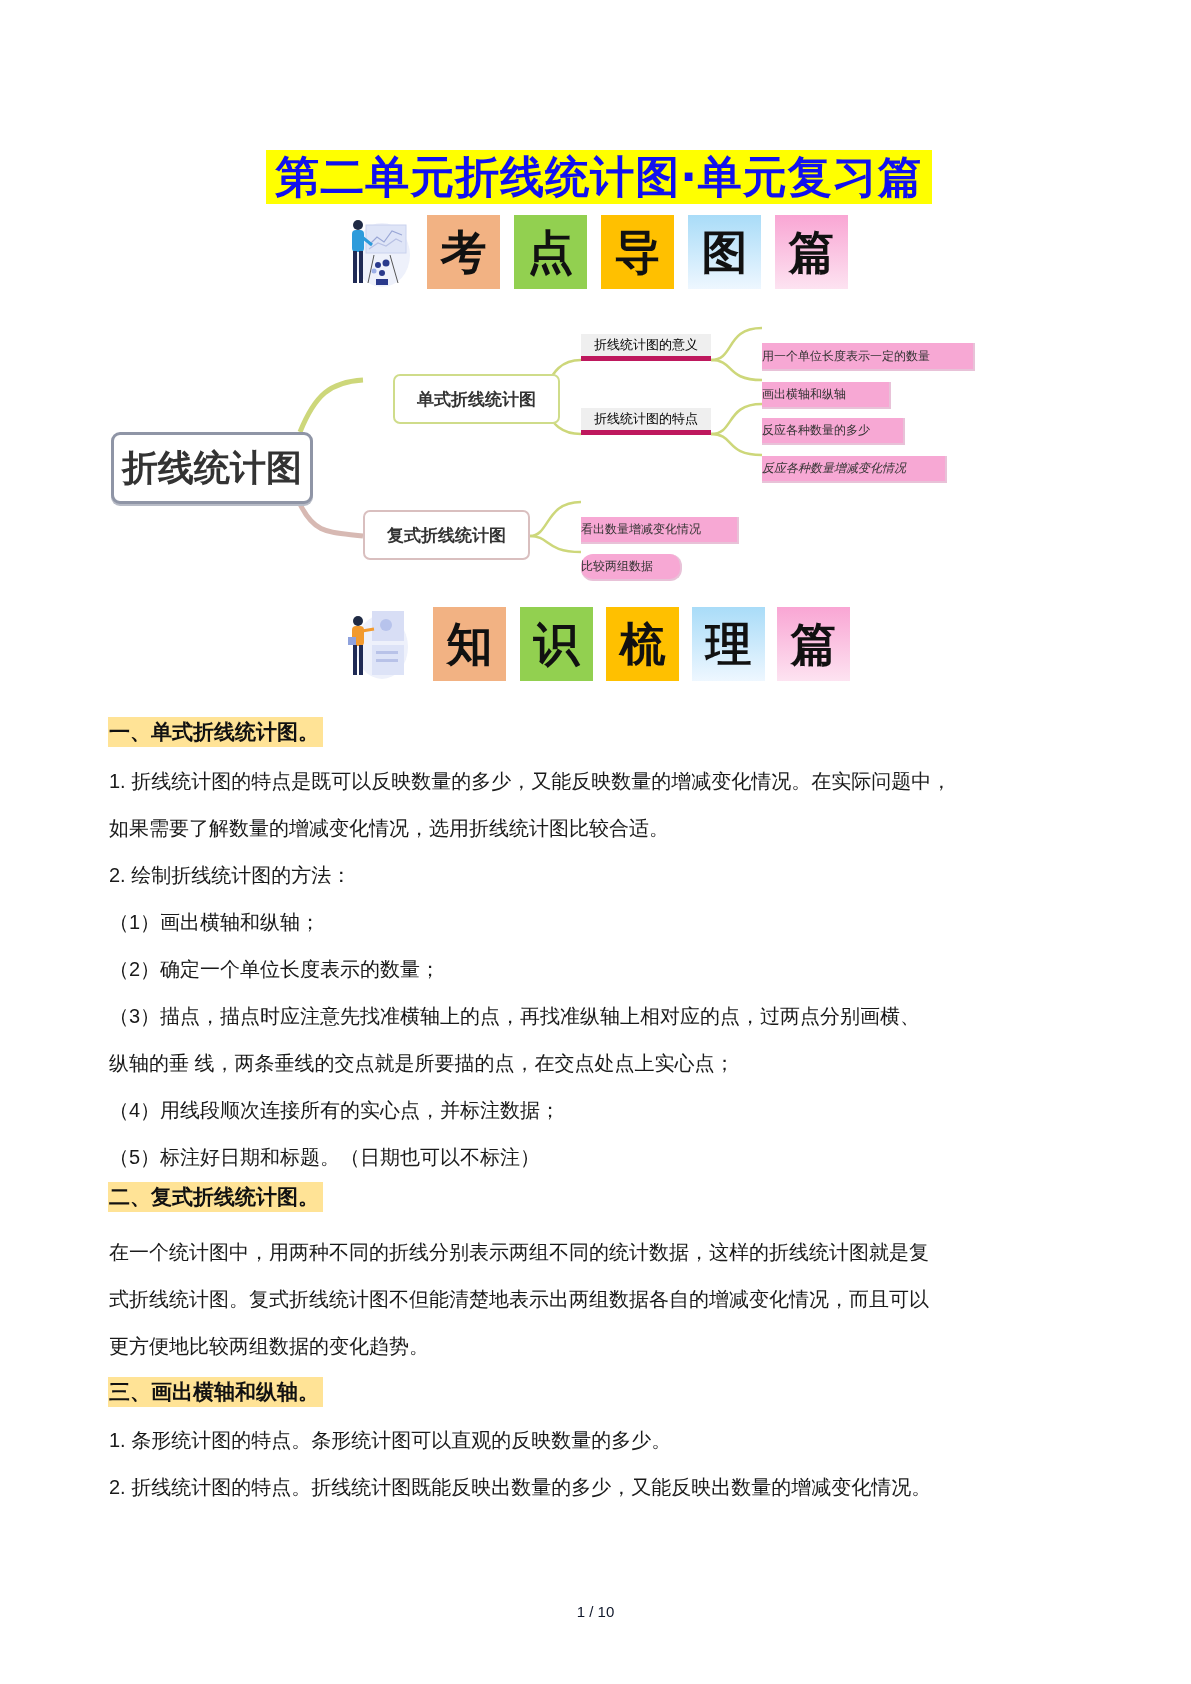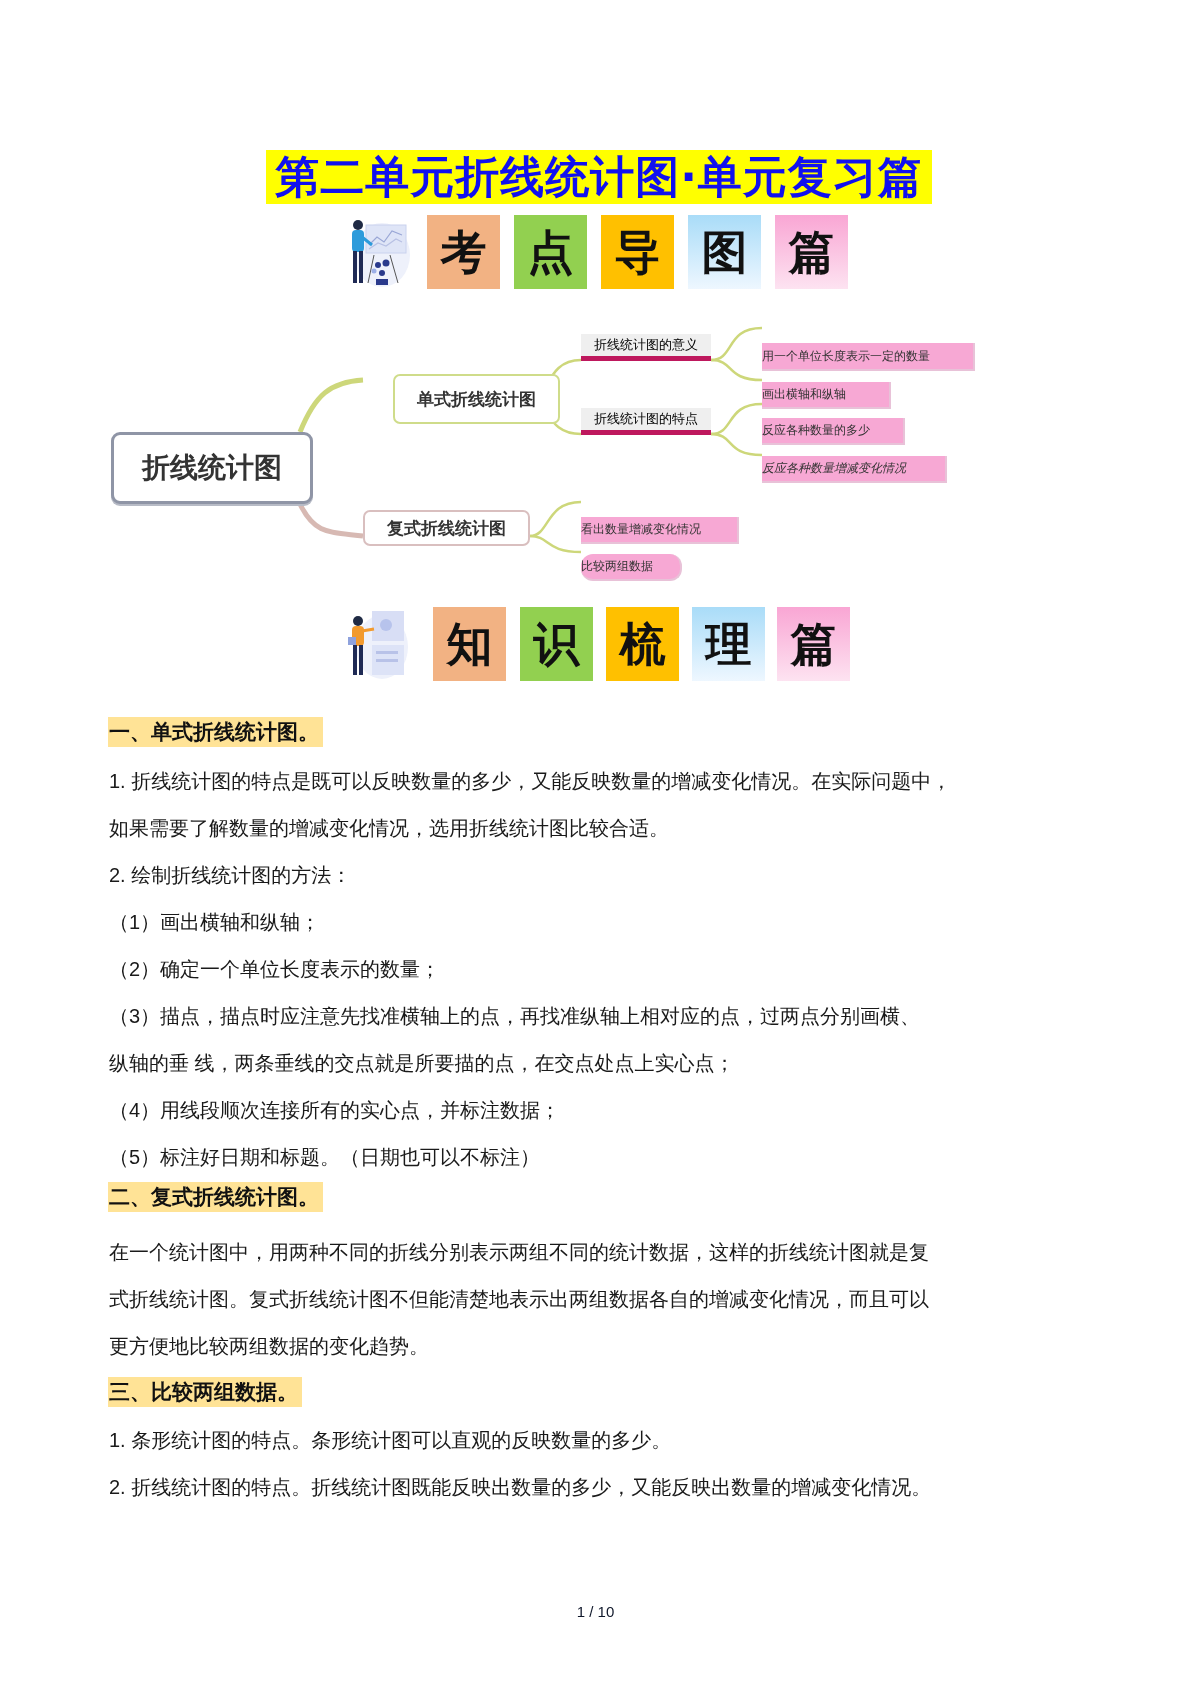--- a/index.html
+++ b/index.html
@@ -11,21 +11,21 @@
   .title { left:266px; top:150px; width:666px; height:54px; background:#ffff00;
            color:#1111ee; font-weight:bold; font-size:44px; line-height:54px;
            text-align:center; letter-spacing:1px; white-space:nowrap; }
   .illus { width:66px; height:74px; }
   .tile { width:73px; height:74px; font-size:46px; line-height:74px; text-align:center;
           font-family:"DejaVu Serif", "Liberation Serif", serif; font-weight:bold; color:#111; }
 
   
   .mm-node { box-sizing:border-box; display:flex; align-items:center; justify-content:center;
              white-space:nowrap; color:#333; }
-  .root { border:3px solid #8f95a6; border-radius:9px; background:#fff; font-size:28px; font-weight:bold; color:#333;
+  .root { border:3px solid #8f95a6; border-radius:9px; background:#fff; font-size:36px; font-weight:bold; color:#333;
           box-shadow:0 2px 0 #b7bbc6; }
   .lvl1 { border:2px solid; border-radius:7px; background:#fff; font-size:17px; font-weight:bold; color:#333; }
   .lvl1.green { border-color:#cfdc8a;margin-left:30px; }
   .lvl1.brown { border-color:#d9bfbf; }
   .lvl2 { background:#efefef; font-size:13px; color:#000000; border-bottom:5px solid #be185d; }
   .leaf { background:#f7a8d4; font-size:12px; color:#333; justify-content:flex-start; padding-left:0;
           border-bottom:2px solid #e8c2d8; border-right:2px solid #e8c2d8;margin-top:28px; }
 
   
   .sec { height:30px; background:#ffe396; font-size:21px; font-weight:bold; line-height:30px;
@@ -79,21 +79,21 @@
   <path d="M711 60 C 735 60, 725 80, 762 80" fill="none" stroke="#cdd77a" stroke-width="2.5"></path>
   <path d="M711 134 C 735 134, 725 104, 762 104" fill="none" stroke="#cdd77a" stroke-width="2.5"></path>
   <path d="M711 134 C 735 134, 725 155, 762 155" fill="none" stroke="#cdd77a" stroke-width="2.5"></path>
   <path d="M530 236 C 550 236, 545 202, 581 202" fill="none" stroke="#cdd77a" stroke-width="2.5"></path>
   <path d="M530 236 C 550 236, 545 252, 581 252" fill="none" stroke="#cdd77a" stroke-width="2.5"></path>
 </svg>
 
 <div class="abs mm-node root" style="left:111px;top:432px;width:202px;height:72px;">折线统计图</div>
 
 <div class="abs mm-node lvl1 green" style="left:363px;top:374px;width:167px;height:50px;">单式折线统计图</div>
-<div class="abs mm-node lvl1 brown" style="left:363px;top:510px;width:167px;height:36px;">复式折线统计图</div>
+<div class="abs mm-node lvl1 brown" style="left:363px;top:510px;width:167px;height:50px;">复式折线统计图</div>
 
 <div class="abs mm-node lvl2" style="left:581px;top:334px;width:130px;height:27px;">折线统计图的意义</div>
 <div class="abs mm-node lvl2" style="left:581px;top:408px;width:130px;height:27px;">折线统计图的特点</div>
 
 <div class="abs mm-node leaf" style="left:762px;top:315px;width:213px;height:28px;">用一个单位长度表示一定的数量</div>
 <div class="abs mm-node leaf" style="left:762px;top:354px;width:129px;height:27px;">画出横轴和纵轴</div>
 <div class="abs mm-node leaf" style="left:762px;top:390px;width:143px;height:27px;">反应各种数量的多少</div>
 <div class="abs mm-node leaf" style="left:762px;top:428px;width:185px;height:27px;font-style:italic;">反应各种数量增减变化情况</div>
 
 <div class="abs mm-node leaf" style="left:581px;top:489px;width:158px;height:27px;">看出数量增减变化情况</div>
@@ -132,17 +132,17 @@
 <div class="abs line" style="left:109px;top:1003px;">（3）描点，描点时应注意先找准横轴上的点，再找准纵轴上相对应的点，过两点分别画横、</div>
 <div class="abs line" style="left:109px;top:1050px;">纵轴的垂  线，两条垂线的交点就是所要描的点，在交点处点上实心点；</div>
 <div class="abs line" style="left:109px;top:1097px;">（4）用线段顺次连接所有的实心点，并标注数据；</div>
 <div class="abs line" style="left:109px;top:1144px;">（5）标注好日期和标题。（日期也可以不标注）</div>
 
 <div class="abs sec" style="left:108px;top:1182px;">二、复式折线统计图。</div>
 <div class="abs line" style="left:109px;top:1239px;">在一个统计图中，用两种不同的折线分别表示两组不同的统计数据，这样的折线统计图就是复</div>
 <div class="abs line" style="left:109px;top:1286px;">式折线统计图。复式折线统计图不但能清楚地表示出两组数据各自的增减变化情况，而且可以</div>
 <div class="abs line" style="left:109px;top:1333px;">更方便地比较两组数据的变化趋势。</div>
 
-<div class="abs sec" style="left:108px;top:1377px;">三、比较两组数据。</div>
+<div class="abs sec" style="left:108px;top:1377px;">三、画出横轴和纵轴。</div>
 <div class="abs line" style="left:109px;top:1427px;">1. 条形统计图的特点。条形统计图可以直观的反映数量的多少。</div>
 <div class="abs line" style="left:109px;top:1474px;">2. 折线统计图的特点。折线统计图既能反映出数量的多少，又能反映出数量的增减变化情况。</div>
 
 <div class="abs pagenum" style="top:1603px;">1 / 10</div>
 
 </body></html>

